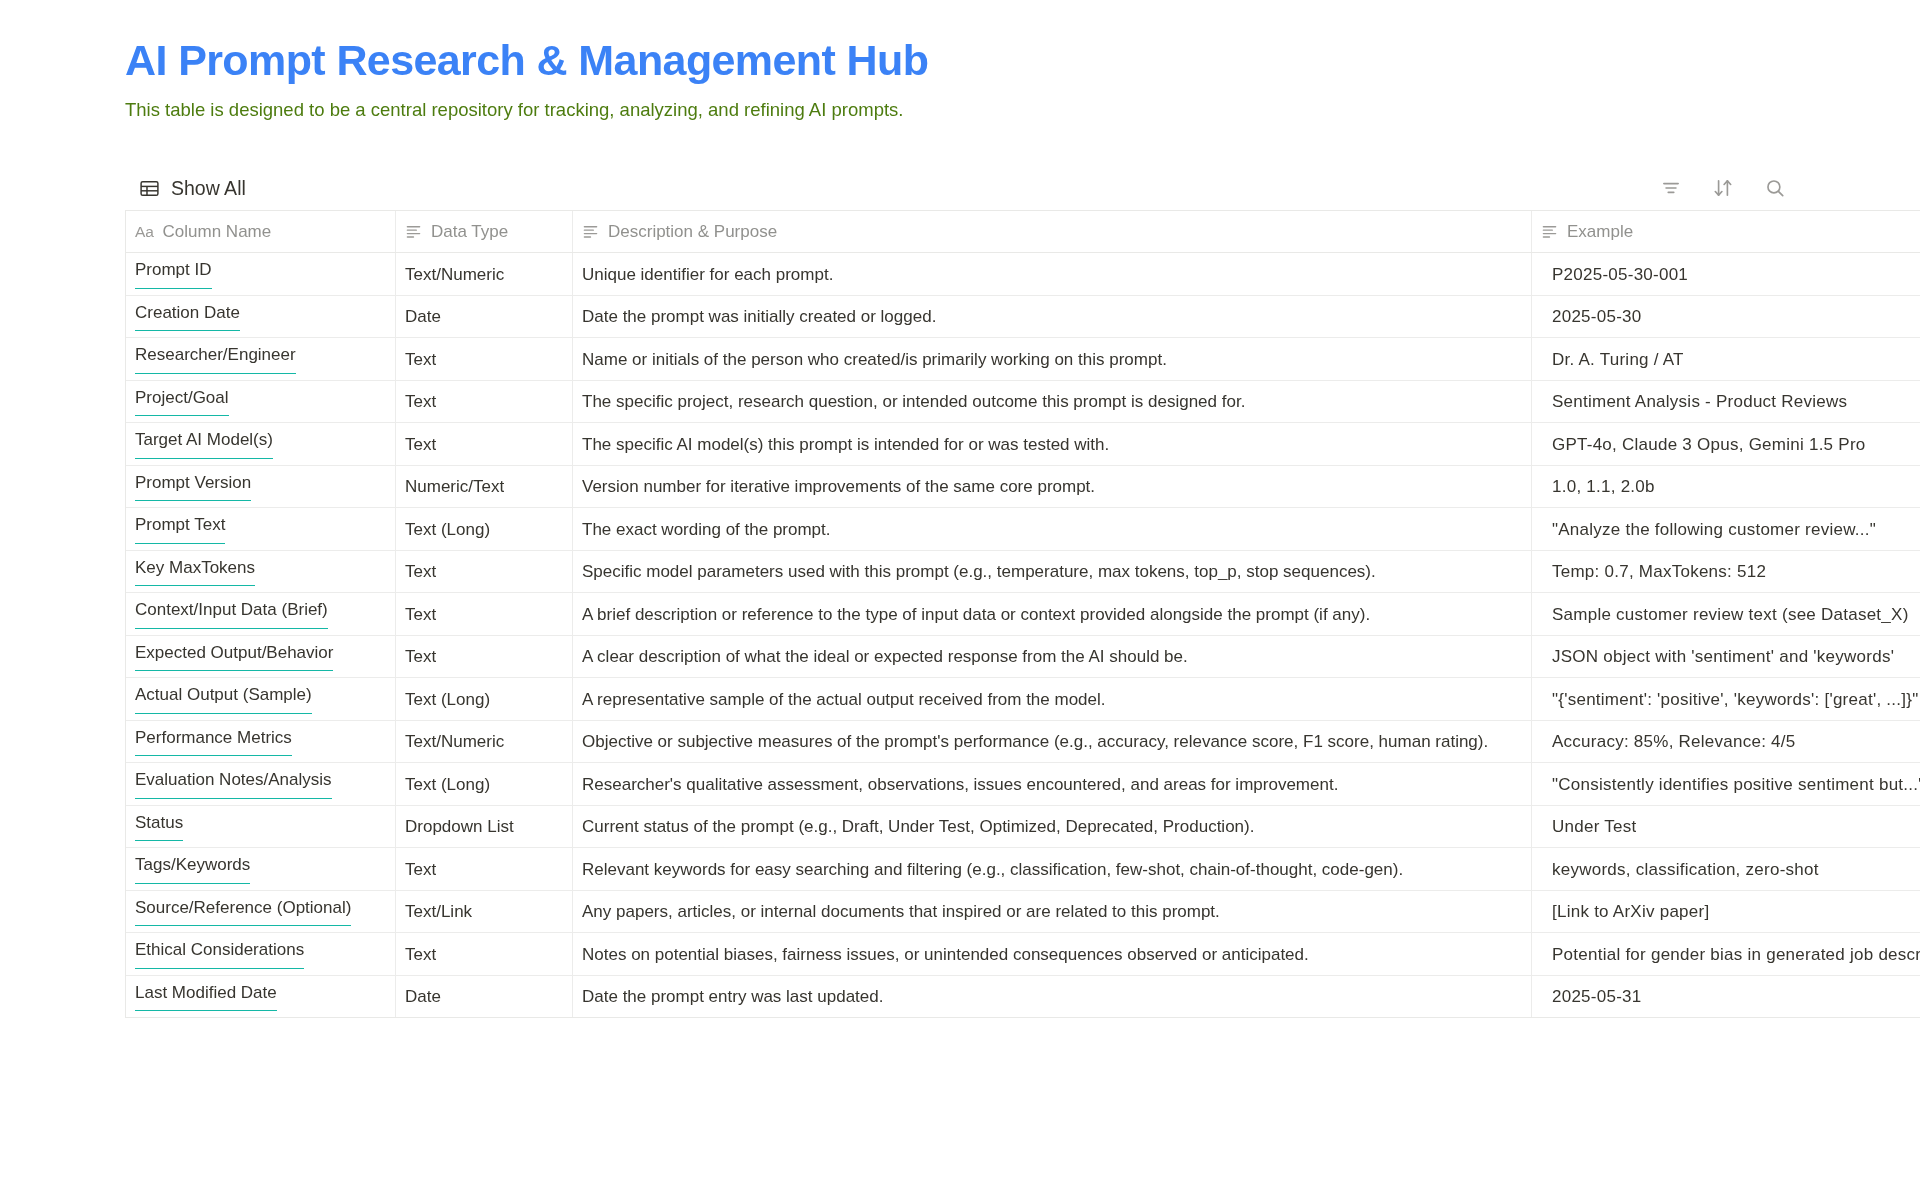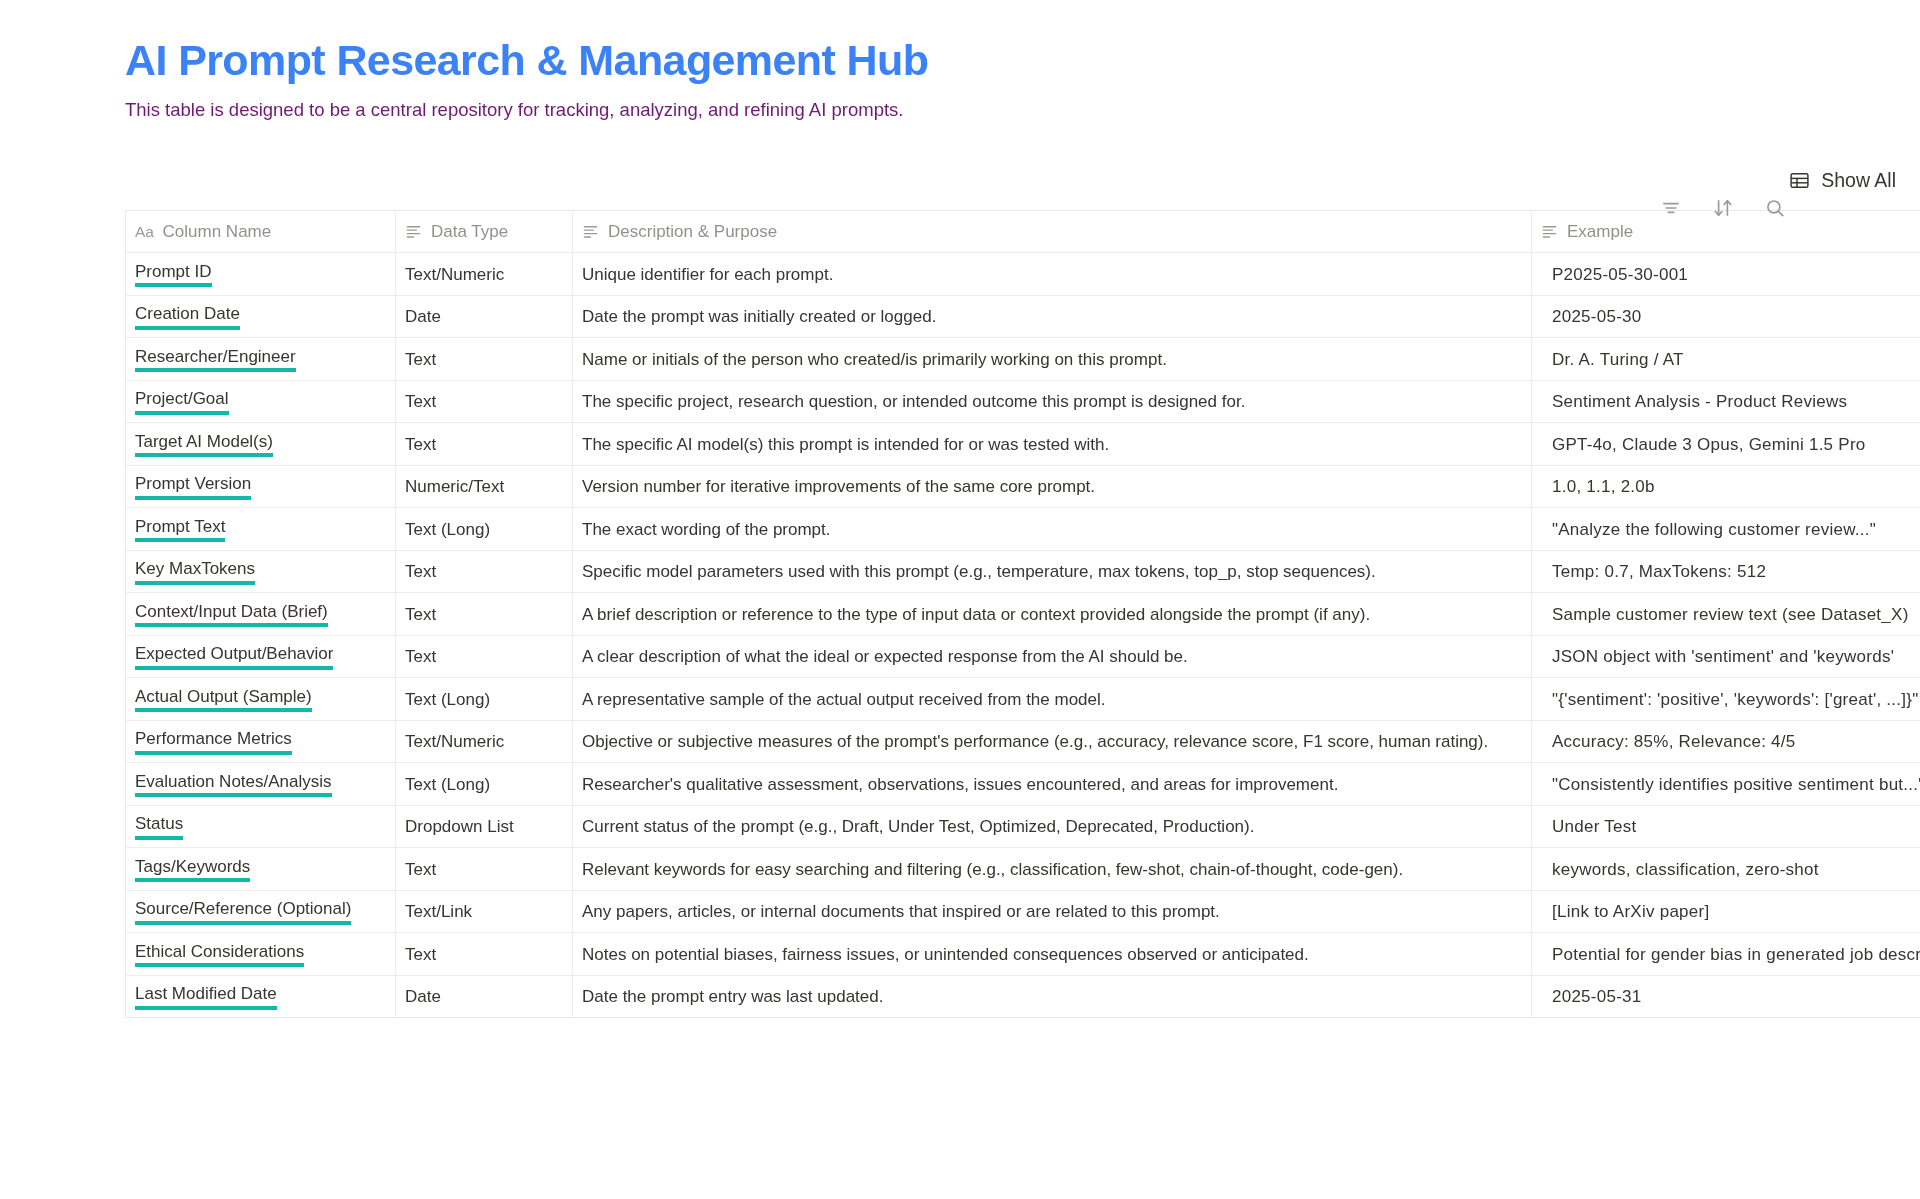--- a/index.html
+++ b/index.html
@@ -33,38 +33,37 @@
     line-height: 1.15;
     font-weight: 700;
     letter-spacing: -0.6px;
     color: #3b82f6;
     margin: 0 0 12px 0;
   }
 
   .page-subtitle {
     font-size: 18.5px;
     line-height: 1.45;
-    color: #701a75;
+    color: #4d7c0f;
     margin: 0;
     font-weight: 400;
   }
 
   
   .table-wrap {
     margin-top: 42px;
     padding-left: 125px;
   }
 
   .toolbar {
     display: flex;
-    align-items: flex-end;
+    align-items: center;
     justify-content: space-between;
     height: 44px;
     padding: 0 20px 0 10px;
-    flex-direction: column;
   }
 
   .toolbar-left {
     display: flex;
     align-items: center;
     gap: 11px;
   }
 
   .view-tab {
     display: flex;
@@ -148,22 +147,22 @@
   .hdr-icon.aa {
     font-size: 15.5px;
     font-weight: 400;
     letter-spacing: -0.2px;
     line-height: 1;
   }
 
   .name-text {
     font-weight: 500;
     color: #37352f;
-    border-bottom: 4px solid #14b8a6;
-    padding-bottom: 1px;
+    border-bottom: 1px solid #14b8a6;
+    padding-bottom: 7px;
     line-height: 1.25;
     cursor: pointer;
   }
 
   .mono-ish {
     letter-spacing: 0.25px;
     margin-left: 11px;
   }
 
   .ellipsis {

